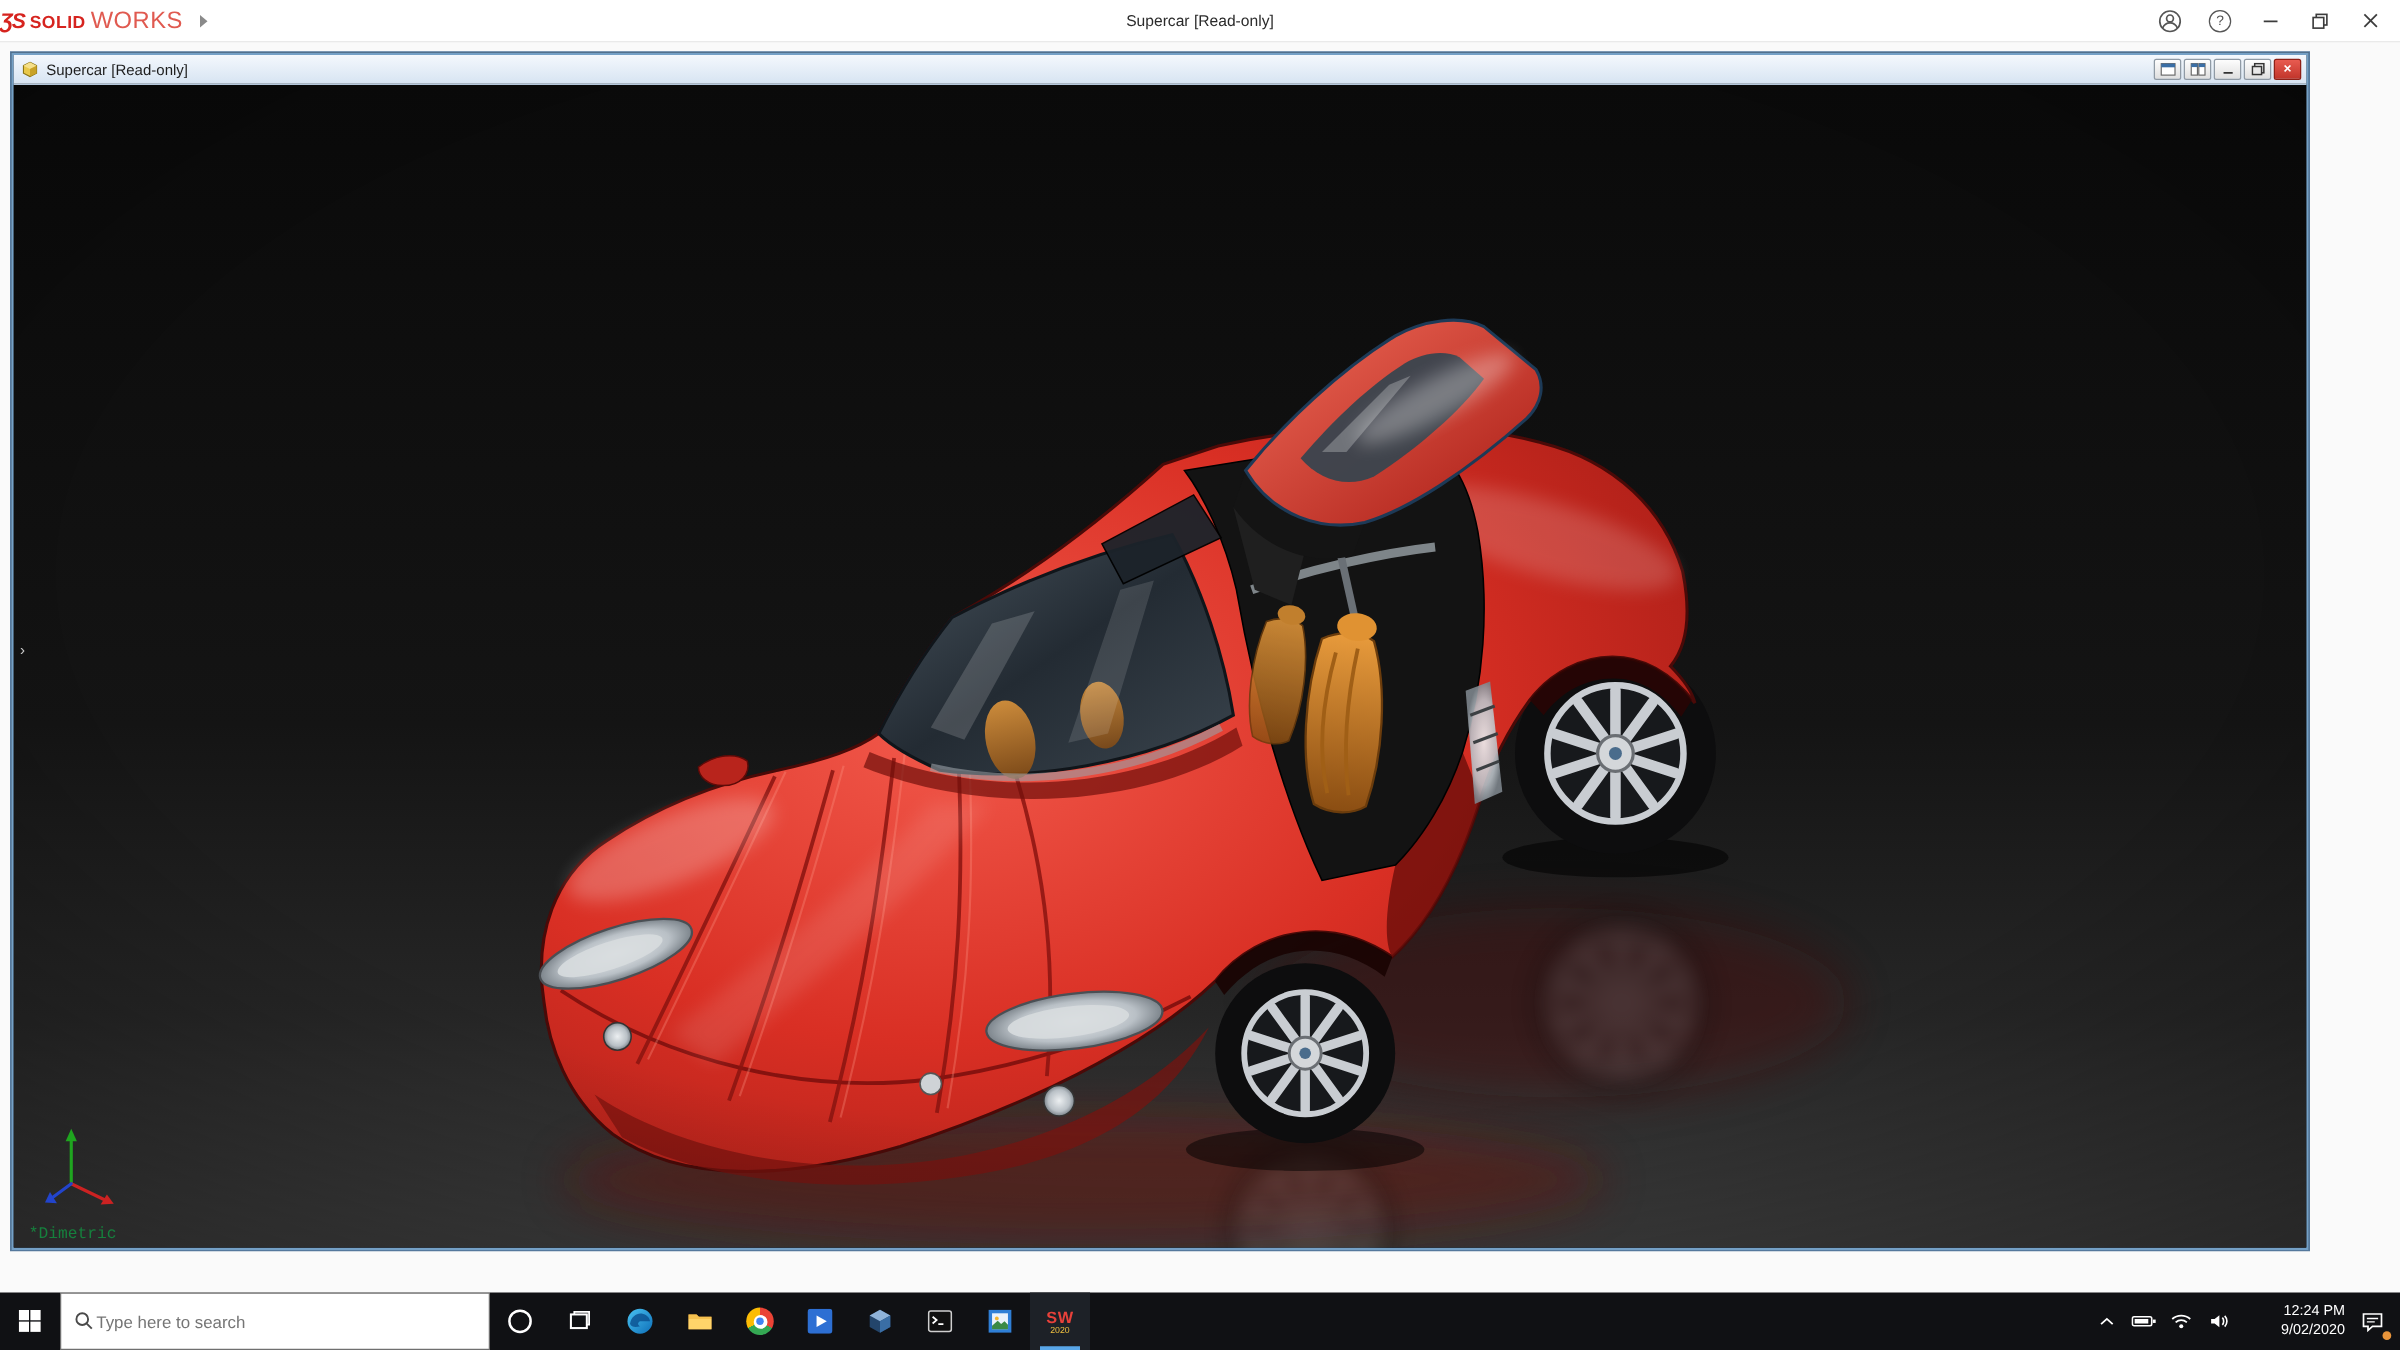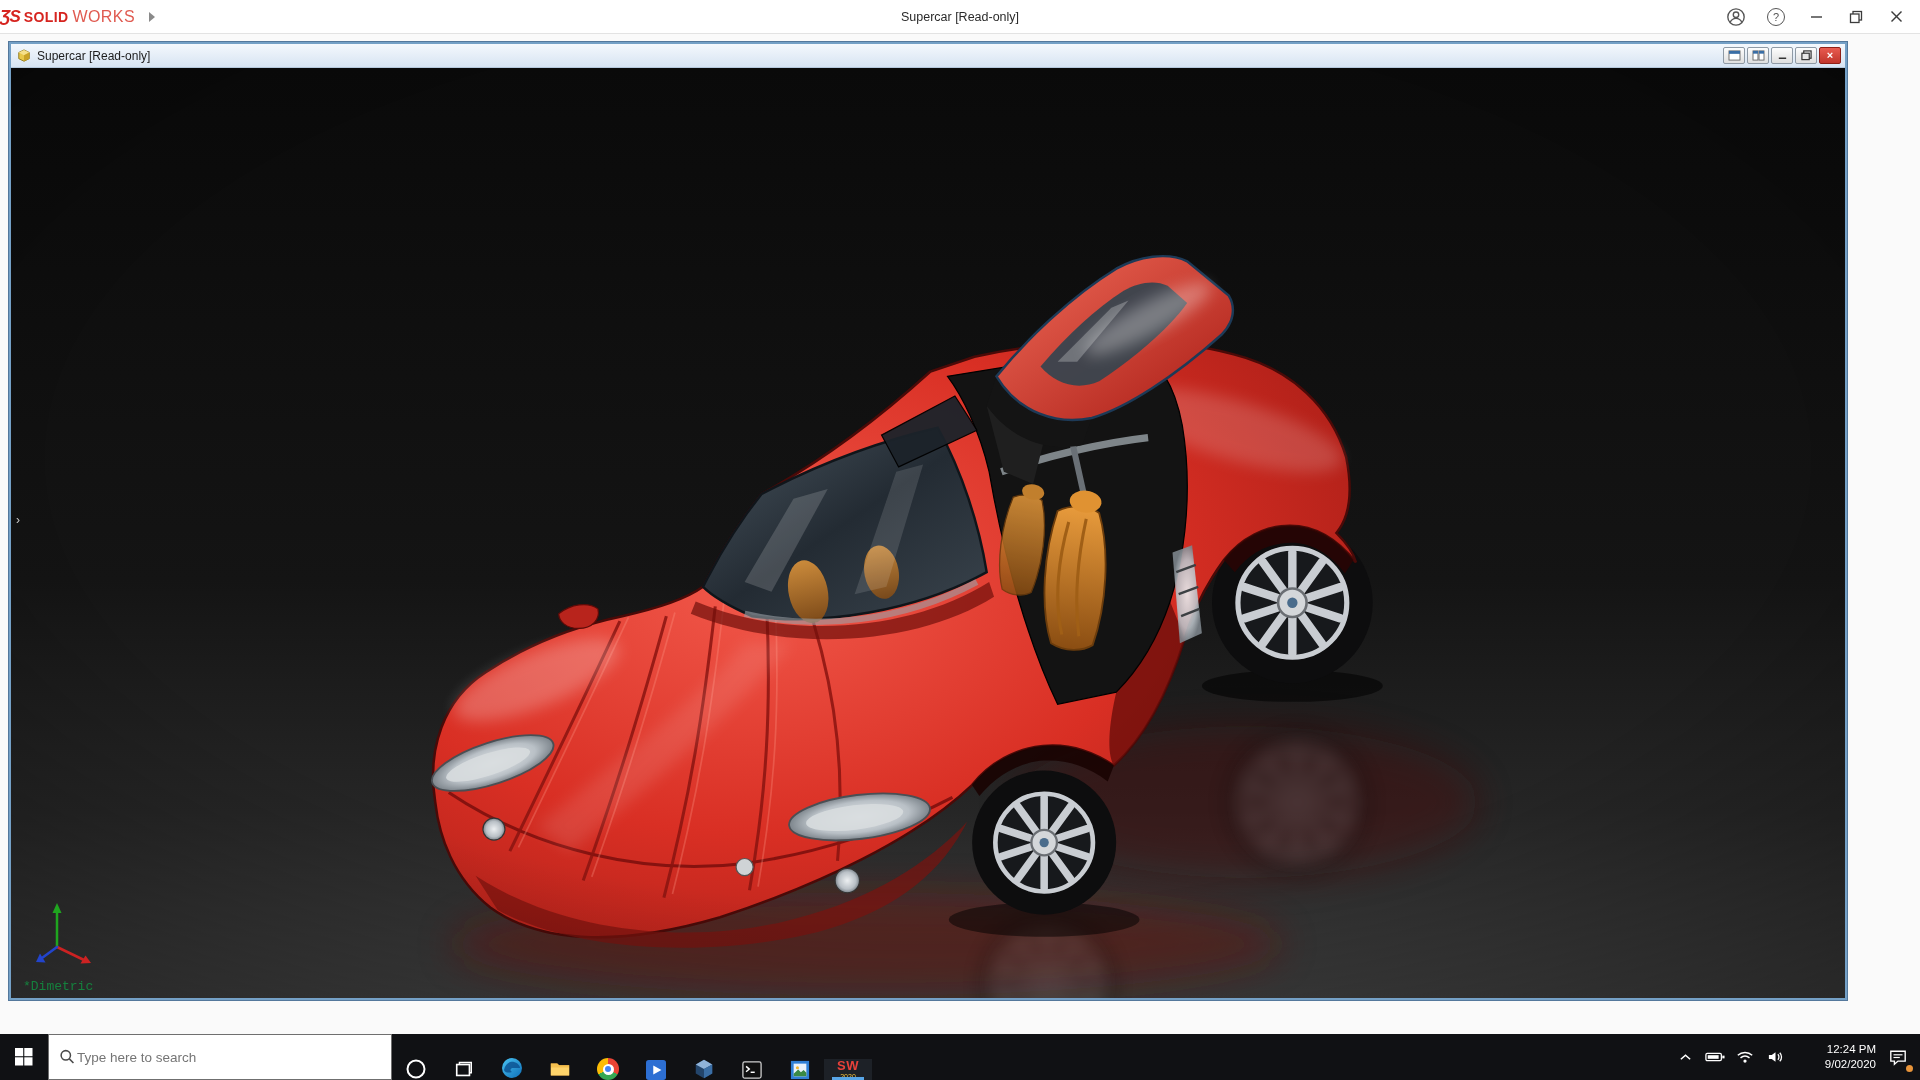--- a/index.html
+++ b/index.html
@@ -6,21 +6,21 @@
   html,body { width:1920px; height:1080px; overflow:hidden; background:#000;
               font-family:"Liberation Sans", sans-serif; cursor:default; user-select:none; }
   .app { position:relative; width:1920px; height:1080px; background:#fbfbfb; }
 
   
   .app-titlebar { position:absolute; top:0; left:0; right:0; height:34px; background:#ffffff;
                   border-bottom:1px solid #e3e3e3; display:flex; align-items:center; }
   .brand { display:flex; align-items:center; padding-left:0; gap:4px; }
   .logo-mark { font-weight:800; font-style:italic; font-size:17px; color:#d6241f; letter-spacing:-1px; }
   .brand-solid { font-weight:700; font-size:14px; color:#d6241f; letter-spacing:.4px; }
-  .brand-works { font-weight:400; font-size:16px; color:#e05a50; letter-spacing:.4px; }
+  .brand-works { font-weight:400; font-size:19px; color:#e05a50; letter-spacing:.4px; }
   .menu-expand { margin-left:14px; width:0; height:0; border-left:6px solid #8a8a8a;
                  border-top:5px solid transparent; border-bottom:5px solid transparent; }
   .app-title { position:absolute; left:50%; transform:translateX(-50%); font-size:12.5px; color:#2b2b2b; }
   .app-controls { margin-left:auto; display:flex; align-items:center; padding-right:4px; }
   .app-ctl { width:40px; height:34px; display:flex; align-items:center; justify-content:center; }
   .help-circle { width:18px; height:18px; border:1.5px solid #555; border-radius:50%;
                  display:flex; align-items:center; justify-content:center; font-size:11px; color:#555; }
 
   
   .mdi { position:absolute; top:34px; bottom:46px; left:0; right:0; background:#fafafa; }
@@ -45,21 +45,21 @@
   .view-label { position:absolute; left:12px; bottom:4px; font-size:13px; color:#15803d;font-family:Liberation Mono, monospace; }
 
   
   .taskbar { position:absolute; bottom:0; left:0; right:0; height:46px; background:#101114;
              display:flex; align-items:stretch; z-index:50; }
   .start-btn { width:48px; display:flex; align-items:center; justify-content:center; }
   .search-box { width:344px; background:#ffffff; border:1px solid #6f6f6f; display:flex;
                 align-items:center; gap:1px; padding:16px 10px; }
   .search-box input { border:none; outline:none; font-size:13.5px; color:#444; width:100%;
                       background:transparent; font-family:"Liberation Sans", sans-serif; }
-  .task-icons { display:flex;align-items:flex-end; }
+  .task-icons { display:flex; }
   .task-btn { width:48px; display:flex; align-items:center; justify-content:center; position:relative; }
   .task-btn.active { background:#1d2127; }
   .task-btn.active::after { content:""; position:absolute; left:8px; right:8px; bottom:0; height:3px; background:#58a6e8; }
   .chrome-icon { position:relative; width:22px; height:22px; border-radius:50%;
                  background:conic-gradient(#ea4335 0 120deg, #34a853 120deg 240deg, #fbbc05 240deg 360deg); }
   .chrome-hub { position:absolute; inset:5.5px; background:#fff; border-radius:50%; }
   .chrome-hub::after { content:""; position:absolute; inset:2.5px; background:#4285f4; border-radius:50%; }
   .sw-badge { display:flex; flex-direction:column; align-items:center; line-height:1; }
   .sw-letters { font-weight:800; font-size:13px; color:#e8413a; letter-spacing:.5px; }
   .sw-year { font-size:7px; color:#f0c040; margin-top:1px; }

